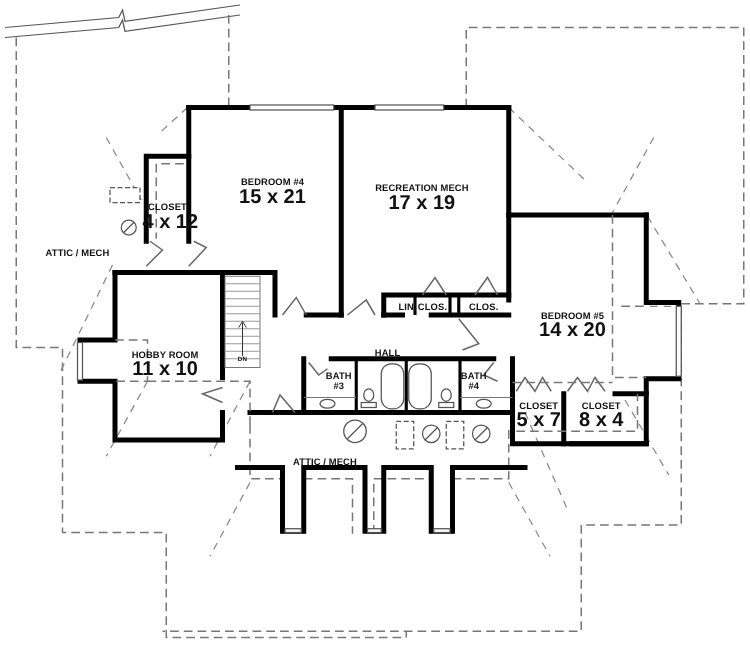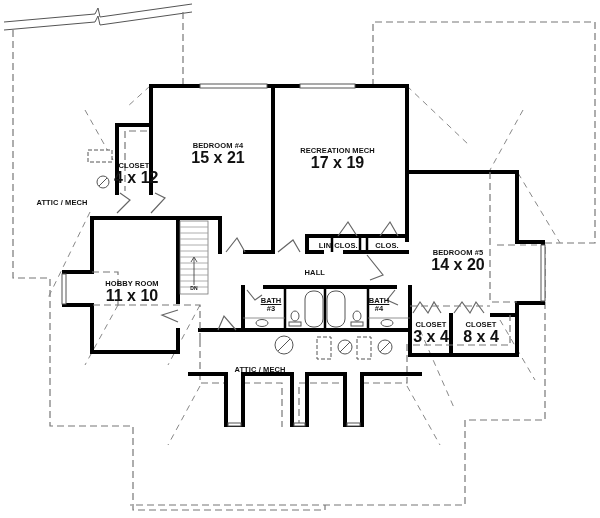--- a/index.html
+++ b/index.html
@@ -8,21 +8,21 @@
   .wall { stroke: #000; stroke-width: 4; fill: none; stroke-linecap: square; }
   .wall-thin { stroke: #000; stroke-width: 2.5; fill: none; }
   .dash { stroke: #777; stroke-width: 1.2; fill: none; stroke-dasharray: 7 4; }
   .dash-light { stroke: #888; stroke-width: 1; fill: none; stroke-dasharray: 6 5; }
   .fix { stroke: #555; stroke-width: 1; fill: #fff; }
   .door { stroke: #666; stroke-width: 1.2; fill: none; }
   .win { stroke: #555; stroke-width: 1; fill: #fff; }
   .lbl { position: absolute; font-weight: bold; color: #111; text-align: center; white-space: nowrap; line-height: 1.05; }
   .lbl .name { font-size: 7.5px; letter-spacing: 0.1px; display: block; }
   .lbl .dim { font-size: 16px; display: block; }
-  .lbl.small .name { font-size: 7.5px; text-decoration: underline; }
+  .lbl.small .name { font-size: 7.5px; }
   .lbl.small .dim { font-size: 7.5px; }
 </style>
 </head>
 <body>
 
 <svg width="600" height="518" viewBox="0 0 600 518">
 
   <g>
     <polyline points="4,22 95,14 98,8 100,17 192,4" stroke="#555" stroke-width="1" fill="none"></polyline>
     <polyline points="4,30 95,22 98,16 100,25 192,12" stroke="#555" stroke-width="1" fill="none"></polyline>
@@ -196,38 +196,38 @@
 </div>
 <div class="lbl" style="left:310px;top:242px;width:30px;">
   <span class="name">LIN</span>
 </div>
 <div class="lbl" style="left:332px;top:242px;width:28px;">
   <span class="name">CLOS.</span>
 </div>
 <div class="lbl" style="left:372px;top:242px;width:30px;">
   <span class="name">CLOS.</span>
 </div>
-<div class="lbl" style="left:295px;top:269px;width:30px;text-align:right;">
+<div class="lbl" style="left:295px;top:279px;width:30px;">
   <span class="name">HALL</span>
 </div>
 <div class="lbl small" style="left:258px;top:297px;width:26px;">
   <span class="name">BATH</span>
   <span class="dim">#3</span>
 </div>
 <div class="lbl small" style="left:366px;top:297px;width:26px;">
   <span class="name">BATH</span>
   <span class="dim">#4</span>
 </div>
 <div class="lbl" style="left:428px;top:249px;width:60px;">
   <span class="name">BEDROOM #5</span>
   <span class="dim">14 x 20</span>
 </div>
 <div class="lbl" style="left:412px;top:321px;width:38px;">
   <span class="name">CLOSET</span>
-  <span class="dim">3 x 4</span>
+  <span class="dim">5 x 7</span>
 </div>
 <div class="lbl" style="left:462px;top:321px;width:38px;">
   <span class="name">CLOSET</span>
   <span class="dim">8 x 4</span>
 </div>
 <div class="lbl" style="left:230px;top:366px;width:60px;">
   <span class="name">ATTIC / MECH</span>
 </div>
 <div class="lbl" style="left:186px;top:286px;width:16px;font-size:5px;">
   <span class="name" style="font-size:5px;">DN</span>

